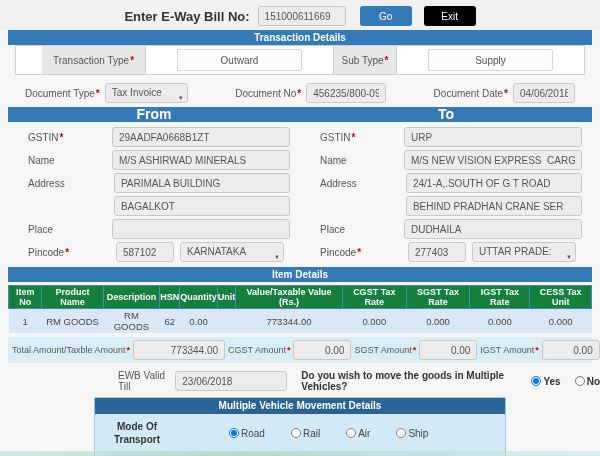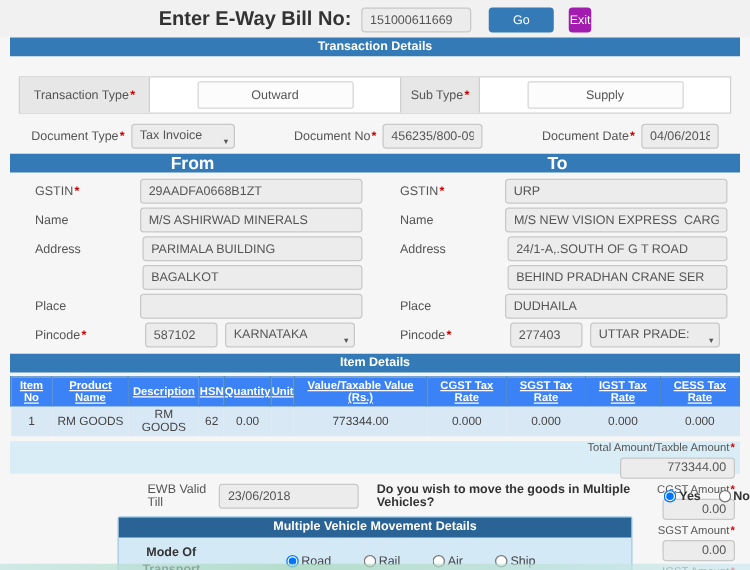--- a/index.html
+++ b/index.html
@@ -10,49 +10,49 @@
     color:#444;
     font-size:10px;
   }
   .page { width:600px; height:456px; position:relative; background:#f6f6f6; }
 
   
   .topbar {
     height:30px; display:flex; align-items:center; justify-content:center;
     gap:8px; background:#f1f1f1; padding-top:2px;
   }
-  .topbar label { font-weight:bold; color:#333; font-size:16px; }
+  .topbar label { font-weight:bold; color:#333; font-size:13px; }
   .ginput {
     background:#ececec; border:1px solid #c8c8c8; border-radius:3px;
     color:#555; font-size:10px; padding:2px 6px; height:20px;
     font-family:"Liberation Sans", sans-serif;
   }
   .ewbno { width:88px; }
   .btn {
     border:none; border-radius:3px; color:#fff; font-size:10px;
     height:20px; cursor:pointer; font-family:"Liberation Sans", sans-serif;
   }
   .btn.go { background:#337ab7; width:52px; margin-left:6px; }
-  .btn.exit { background:#a21caf; width:18px; margin-left:4px; }
+  .btn.exit { background:#000000; width:52px; margin-left:4px; }
 
   
   .secbar {
     background:#337ab7; color:#fff; text-align:center; font-weight:bold;
     font-size:10px; height:15px; line-height:15px; margin:0 8px;
   }
   .fromto {
     background:#337ab7; color:#fff; font-weight:bold; font-size:14px;
     height:15px; line-height:15px; margin:0 8px; display:flex;
   }
   .fromto div { width:50%; text-align:center; }
 
   
   .txnrow {
-    margin:16px 15px 4px 15px; border:1px solid #d0d0d0; background:#fff;
-    height:30px; display:flex; align-items:stretch;
+    margin:0 15px 4px 15px; border:1px solid #d0d0d0; background:#fff;
+    height:30px; display:flex; align-items:stretch;padding-left:26px;
   }
   .txnlabel {
     background:#e7e7e7; border-right:1px solid #d0d0d0; border-left:1px solid #d0d0d0;
     display:flex; align-items:center; justify-content:center; color:#555;
   }
   .txnlabel.first { border-left:none; width:104px; }
   .txnlabel.second { width:64px; }
   .txnmid { flex:1; display:flex; align-items:center; justify-content:center; }
   .txnval {
     border:1px solid #d5d5d5; background:#fcfcfc; color:#555; text-align:center;
@@ -84,32 +84,32 @@
   .frow { display:flex; align-items:center; margin-bottom:3px; }
   .frow .lab { width:88px; color:#555; }
   .frow .fi { width:186px; white-space:nowrap; overflow:hidden; }
   .frow .fi.addr { width:180px; }
   .frow .fi.pin { width:58px; margin-right:6px; }
   .stateselect { width:104px; background:#ececec; }
 
   
   .itable { width:584px; margin:3px 8px 0 8px; border-collapse:collapse; }
   .itable th {
-    background:#3b82f6; color:#fff; font-size:9px; font-weight:bold;
-    height:17px; padding:1px 0; border:1px solid #4a87c5;text-decoration:underline;
+    background:#15803d; color:#fff; font-size:9px; font-weight:bold;
+    height:17px; padding:1px 0; border:1px solid #4a87c5;
   }
   .itable td {
     background:#d9e8f5; color:#444; font-size:9.5px; text-align:center;
     height:16px; padding:1px 2px;
   }
 
   
   .totrow {
     margin:4px 8px 0 8px; background:#d9edf7; height:26px;
-    display:flex; align-items:flex-end; padding:0 4px; gap:3px;flex-direction:column;
+    display:flex; align-items:center; padding:0 4px; gap:3px;
   }
   .totrow .lab { color:#555; font-size:9px; white-space:nowrap; }
   .totrow input { text-align:right; }
   .amt-big { width:92px; }
   .amt { width:58px; }
 
   
   .ewbrow { display:flex; align-items:center; margin:7px 0 5px 118px; gap:6px; }
   .ewbrow .lab { color:#555; }
   .ewbrow .q { font-weight:bold; color:#333; margin-left:8px; }
@@ -259,21 +259,21 @@
         <th>Item No</th>
         <th>Product Name</th>
         <th>Description</th>
         <th>HSN</th>
         <th>Quantity</th>
         <th>Unit</th>
         <th>Value/Taxable Value (Rs.)</th>
         <th>CGST Tax Rate</th>
         <th>SGST Tax Rate</th>
         <th>IGST Tax Rate</th>
-        <th>CESS Tax Rate</th>
+        <th>CESS Tax Unit</th>
       </tr>
     </thead>
     <tbody>
       <tr>
         <td>1</td>
         <td>RM GOODS</td>
         <td>RM GOODS</td>
         <td>62</td>
         <td>0.00</td>
         <td></td>

